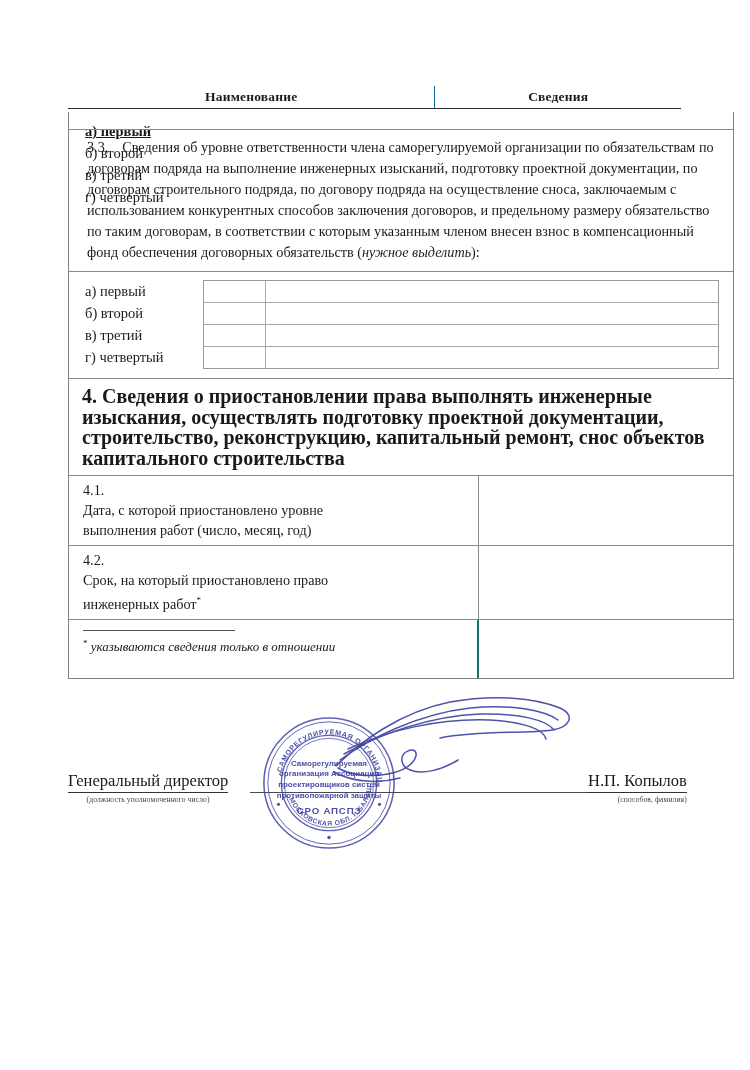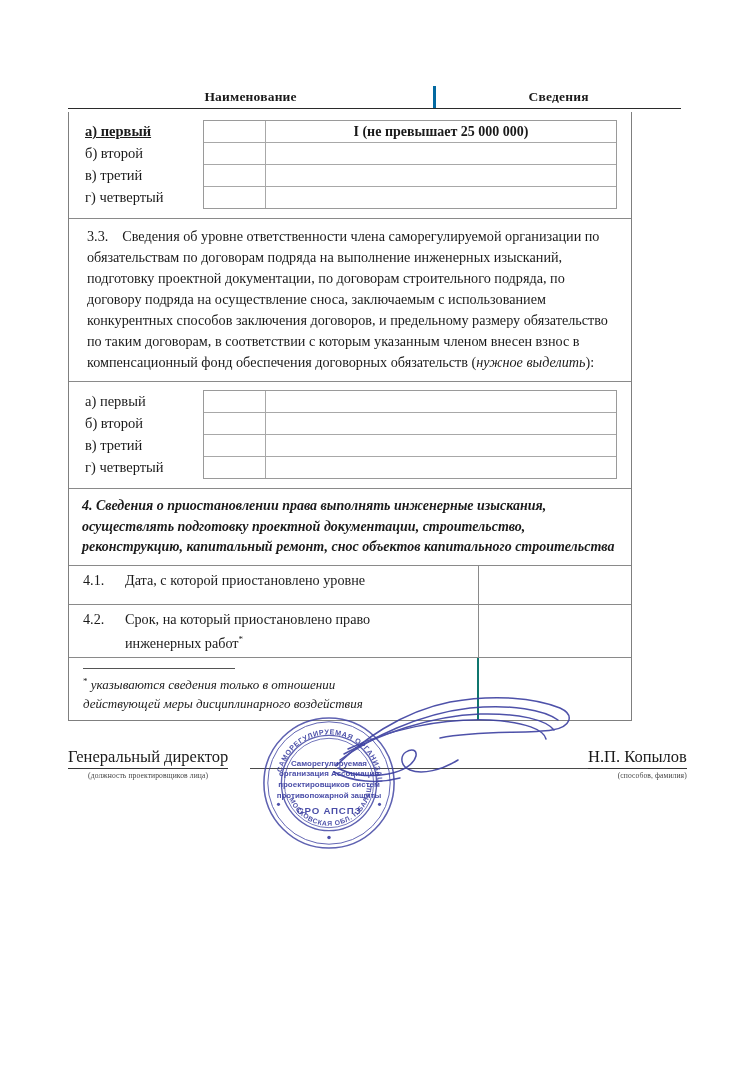--- a/index.html
+++ b/index.html
@@ -33,29 +33,29 @@
   }
   .header-cell {
     display: flex;
     align-items: center;
     justify-content: center;
     font-weight: bold;
     font-size: 13.5px;
     letter-spacing: 0.2px;
   }
   .header-cell.left  { width: 367px; }
-  .header-cell.divider { border-left: 3px solid #0369a1; }
+  .header-cell.divider { border-left: 1px solid #0369a1; }
   .header-cell.right { width: 246px; }
 
   
   .main-table {
     position: absolute;
     left: 68px;
     top: 112px;
-    width: 564px;
+    width: 666px;
     border: 1px solid #7f7f7f;
     border-top: none;
     box-sizing: border-box;
   }
   .mrow {
     display: block;
     position: relative;
     box-sizing: border-box;
   }
   .mrow + .mrow { border-top: 1px solid #8a8a8a; }
@@ -114,40 +114,40 @@
     font-size: 14.2px;
     line-height: 21px;
     text-align: left;
   }
   .para-33 .num { margin-right: 14px; }
   .para-33 em { font-style: italic; }
 
   
   .sec4-head {
     padding: 7px 10px 7px 13px;
-    font-size: 14px;
+    font-size: 20px;
     line-height: 20.5px;
     font-weight: bold;
-    font-style: italic;
   }
 
   
   .num-row {
     display: flex;
     min-height: 38px;
     box-sizing: border-box;
   }
   .num-row .nr-left {
     width: 410px;
     box-sizing: border-box;
     border-right: 1px solid #8a8a8a;
     padding: 4px 6px 5px 14px;
     display: flex;
     font-size: 14.2px;
     line-height: 20px;
+    flex-direction: column;
   }
   .num-row .nr-idx {
     width: 42px;
     flex: none;
   }
   .num-row .nr-text { flex: 1; }
   .num-row .nr-right { flex: 1; }
   .nr-text .sup {
     font-size: 9px;
     vertical-align: super;
@@ -180,21 +180,21 @@
     font-size: 9px;
     vertical-align: super;
     font-style: normal;
   }
   .foot-right { flex: 1; }
 
   
   .sig-area {
     position: absolute;
     left: 0;
-    top: 690px;
+    top: 714px;
     width: 750px;
     height: 130px;
   }
   .sig-left {
     position: absolute;
     left: 68px;
     top: 57px;
     text-align: center;
   }
   .sig-title {
@@ -254,38 +254,20 @@
 
   <div class="main-table">
 
     <div class="mrow">
       <div class="levels-block">
         <div class="levels-labels">
           <div class="lvl-label first">а) первый</div>
           <div class="lvl-label">б) второй</div>
           <div class="lvl-label">в) третий</div>
           <div class="lvl-label">г) четвертый</div>
-        </div>
-        <div class="levels-grid">
-          <div class="grow">
-            <div class="gc-narrow"></div>
-            <div class="gc-wide">I (не превышает 25 000 000)</div>
-          </div>
-          <div class="grow">
-            <div class="gc-narrow"></div>
-            <div class="gc-wide"></div>
-          </div>
-          <div class="grow">
-            <div class="gc-narrow"></div>
-            <div class="gc-wide"></div>
-          </div>
-          <div class="grow">
-            <div class="gc-narrow"></div>
-            <div class="gc-wide"></div>
-          </div>
         </div>
       </div>
     </div>
 
     <div class="mrow">
       <div class="para-33"><span class="num">3.3.</span><span>Сведения об уровне ответственности члена саморегулируемой организации по обязательствам по договорам подряда на выполнение инженерных изысканий, подготовку проектной документации, по договорам строительного подряда, по договору подряда на осуществление сноса, заключаемым с использованием конкурентных способов заключения договоров,  и предельному размеру обязательство по таким договорам, в соответствии с которым указанным членом внесен взнос в компенсационный фонд обеспечения договорных обязательств (</span><em>нужное выделить</em><span>):</span></div>
     </div>
 
     <div class="mrow">
       <div class="levels-block">
@@ -319,20 +301,21 @@
     <div class="mrow">
       <div class="sec4-head">4. Сведения о приостановлении права выполнять инженерные изыскания, осуществлять подготовку проектной документации, строительство, реконструкцию, капитальный ремонт, снос объектов капитального строительства</div>
     </div>
 
     <div class="mrow">
       <div class="num-row">
         <div class="nr-left">
           <span class="nr-idx">4.1.</span>
           <span class="nr-text">
             <span>Дата, с которой приостановлено уровне</span><br>
+            <span>выполнения работ (число, месяц, год)</span>
           </span>
         </div>
         <div class="nr-right"></div>
       </div>
     </div>
 
     <div class="mrow">
       <div class="num-row">
         <div class="nr-left">
           <span class="nr-idx">4.2.</span>
@@ -342,34 +325,34 @@
           </span>
         </div>
         <div class="nr-right"></div>
       </div>
     </div>
 
     <div class="mrow">
       <div class="foot-row">
         <div class="foot-left">
           <div class="foot-rule"></div>
-          <div class="foot-text"><span class="sup">*</span> <span>указываются сведения только в отношении</span><br><span>действующей меры дисциплинарного воздействия</span></div>
+          <div class="foot-text"><span class="sup">*</span> <span>указываются сведения только в отношении</span><br></div>
         </div>
         <div class="foot-right"></div>
       </div>
     </div>
 
   </div>
 
   <div class="sig-area">
     <div class="sig-line-mid"></div>
 
     <div class="sig-left">
       <div class="sig-title">Генеральный директор</div>
-      <div class="sig-caption">(должность проектировщиков лица)</div>
+      <div class="sig-caption">(должность уполномоченного число)</div>
     </div>
 
     <div class="sig-right">
       <div class="sig-title">Н.П. Копылов</div>
       <div class="sig-caption">(способов, фамилия)</div>
     </div>
   </div>
 
   <svg class="signature-mark" viewBox="0 0 250 110">
     <g fill="none" stroke="#3b3fa0" stroke-width="1.5" stroke-linecap="round" opacity="0.9">

